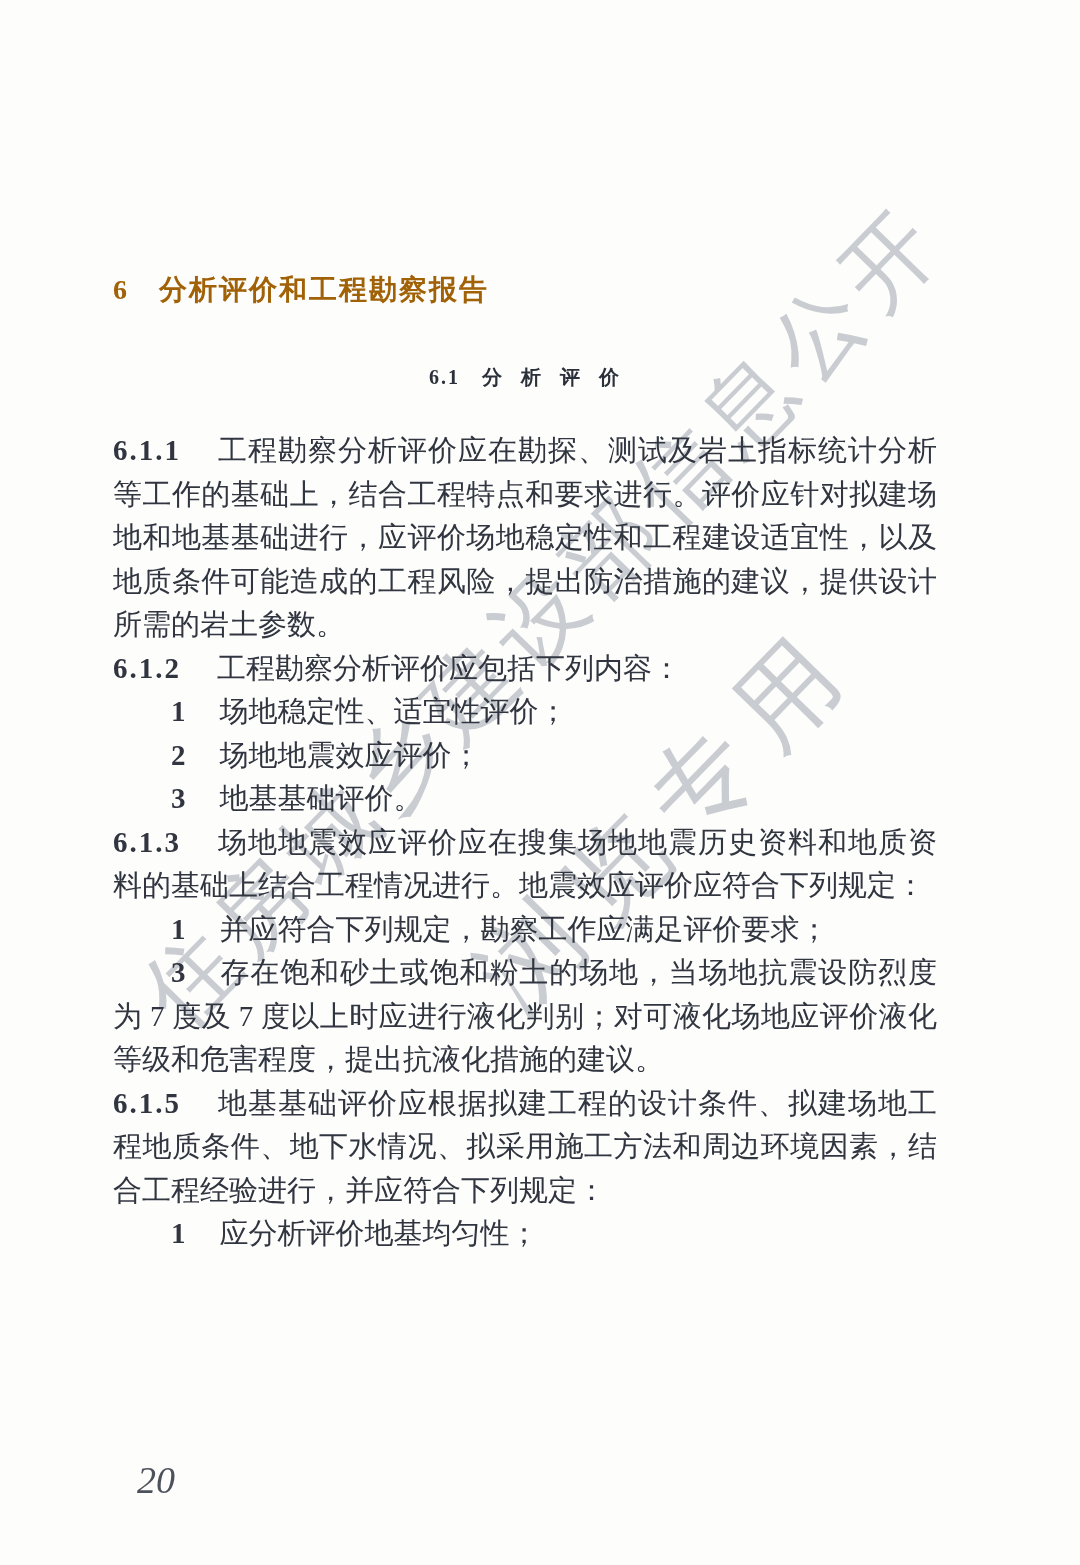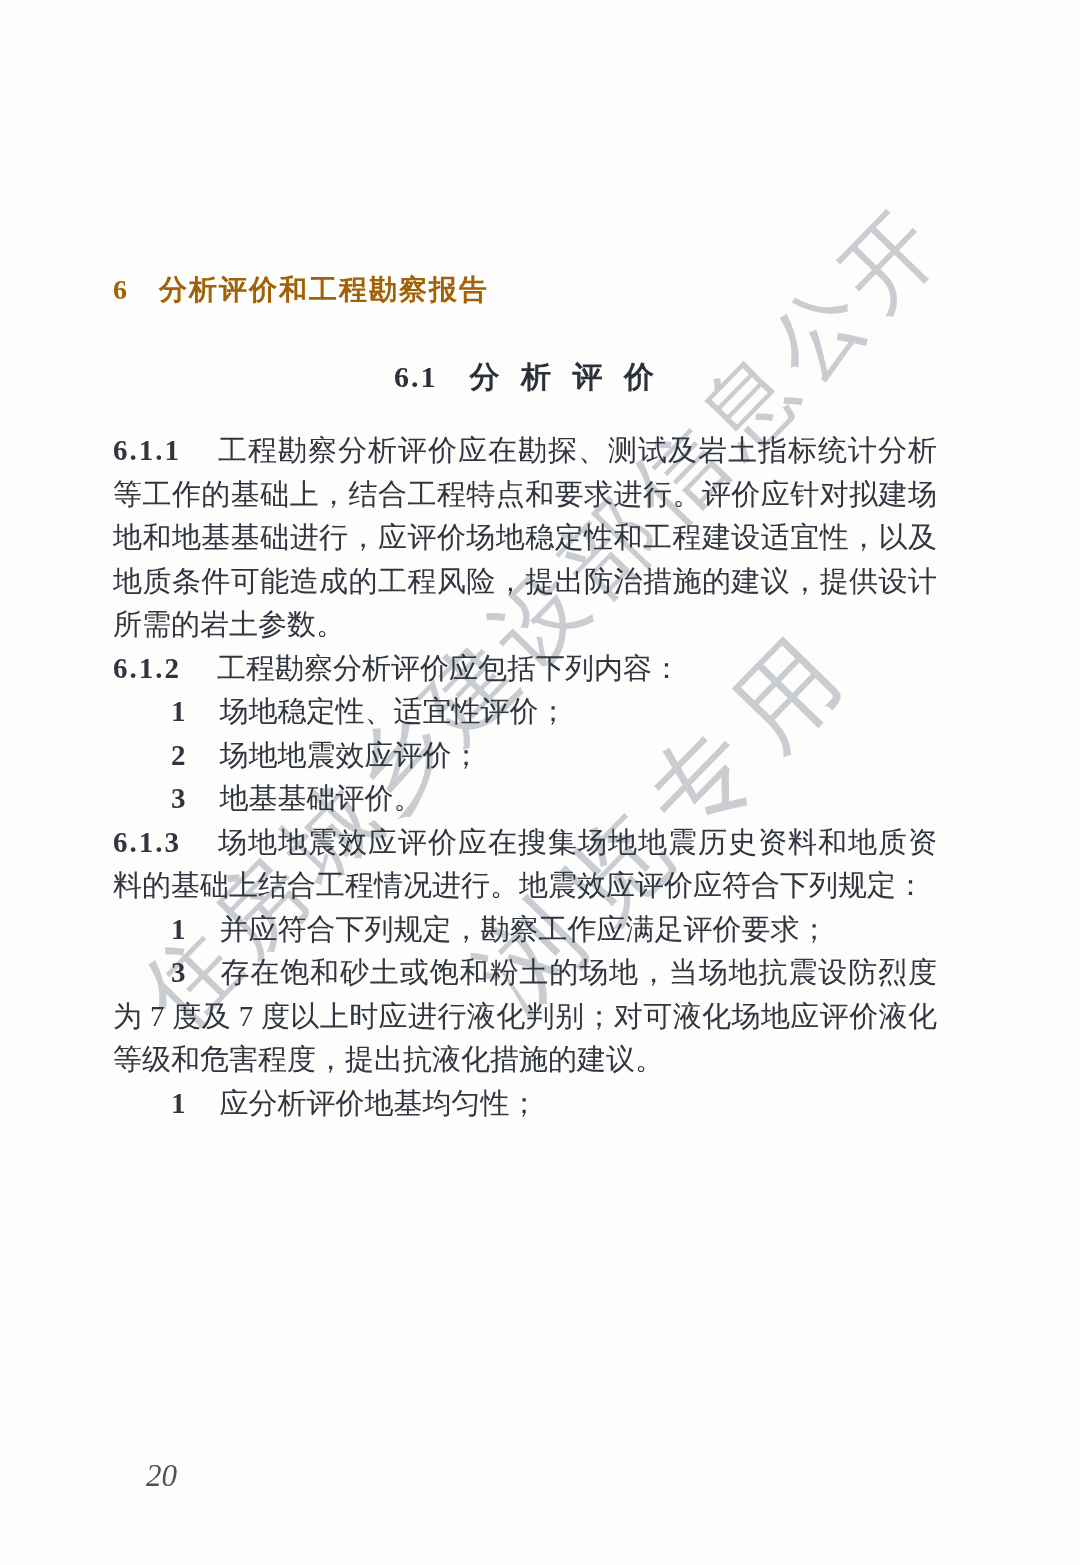--- a/index.html
+++ b/index.html
@@ -42,21 +42,21 @@
     text-align: left;
     font-size: 28px; line-height: 48px;
     font-weight: bold;
     letter-spacing: 2px;
     color: #a16207;
   }
   .section-title {
     position: absolute;
     left: 113px; top: 359px; width: 824px;
     text-align: center;
-    font-size: 30px; line-height: 36px;
+    font-size: 20px; line-height: 36px;
     font-weight: bold;
     letter-spacing: 2px;
     word-spacing: 10px;
     color: #2b303a;
   }
   
   .body-text {
     position: absolute;
     left: 113px; top: 429px; width: 824px;
     font-size: 29px; line-height: 43.5px;
@@ -65,22 +65,22 @@
     text-justify: inter-character;
   }
   .clause, .item { margin: 0; padding: 0; }
   .item { text-indent: 2em; }
   .plabel { font-weight: bold; letter-spacing: 2px; }
   .clause .plabel { margin-right: 36px; }
   .item .plabel { margin-right: 32px; }
   
   .page-number {
     position: absolute;
-    left: 146px; top: 1458px;
-    font-size: 31px;
+    left: 137px; top: 1458px;
+    font-size: 38px;
     font-style: italic;
     color: #4c515b;
   }
 </style>
 </head>
 <body>
 
 <div class="page">
 
   <div class="wm wm1">住房城乡建设部信息公开</div>
@@ -92,18 +92,19 @@
 
   <div class="body-text">
     <p class="clause"><span class="plabel">6.1.1</span><span>工程勘察分析评价应在勘探、测试及岩土指标统计分析等工作的基础上，结合工程特点和要求进行。评价应针对拟建场地和地基基础进行，应评价场地稳定性和工程建设适宜性，以及地质条件可能造成的工程风险，提出防治措施的建议，提供设计所需的岩土参数。</span></p>
     <p class="clause"><span class="plabel">6.1.2</span><span>工程勘察分析评价应包括下列内容：</span></p>
     <p class="item"><span class="plabel">1</span><span>场地稳定性、适宜性评价；</span></p>
     <p class="item"><span class="plabel">2</span><span>场地地震效应评价；</span></p>
     <p class="item"><span class="plabel">3</span><span>地基基础评价。</span></p>
     <p class="clause"><span class="plabel">6.1.3</span><span>场地地震效应评价应在搜集场地地震历史资料和地质资料的基础上结合工程情况进行。地震效应评价应符合下列规定：</span></p>
     <p class="item"><span class="plabel">1</span><span>并应符合下列规定，勘察工作应满足评价要求；</span></p>
     <p class="item"><span class="plabel">3</span><span>存在饱和砂土或饱和粉土的场地，当场地抗震设防烈度为 7 度及 7 度以上时应进行液化判别；对可液化场地应评价液化等级和危害程度，提出抗液化措施的建议。</span></p>
+    <p class="clause"><span class="plabel">6.1.5</span><span>地基基础评价应根据拟建工程的设计条件、拟建场地工程地质条件、地下水情况、拟采用施工方法和周边环境因素，结合工程经验进行，并应符合下列规定：</span></p>
     <p class="item"><span class="plabel">1</span><span>应分析评价地基均匀性；</span></p>
   </div>
 
   <div class="page-number">20</div>
 
 </div>
 
 </body></html>

